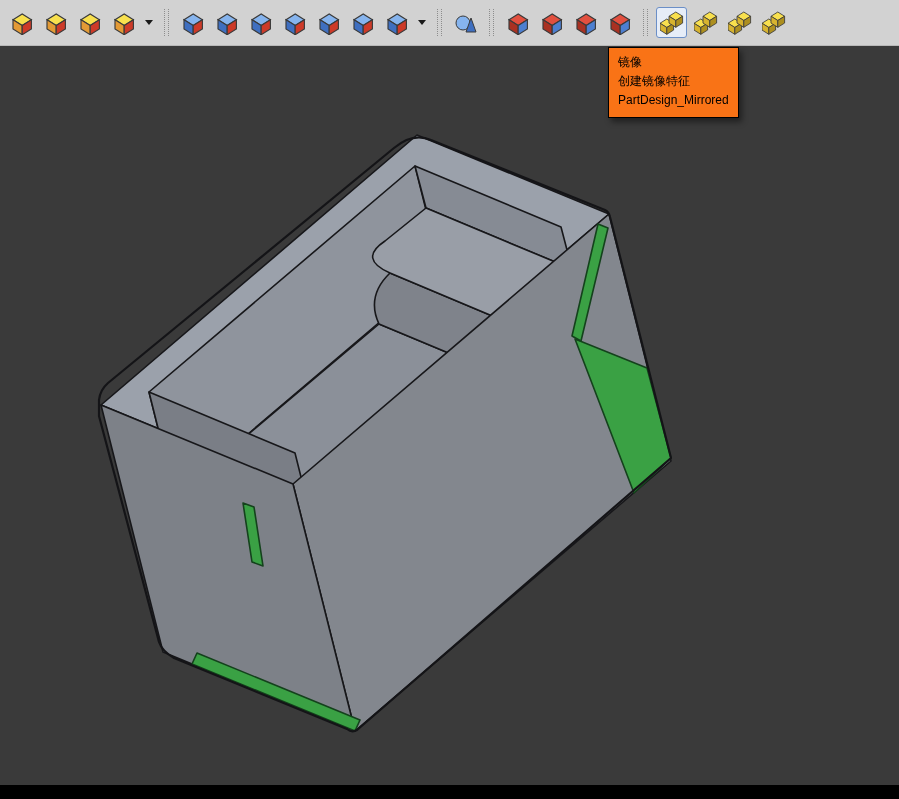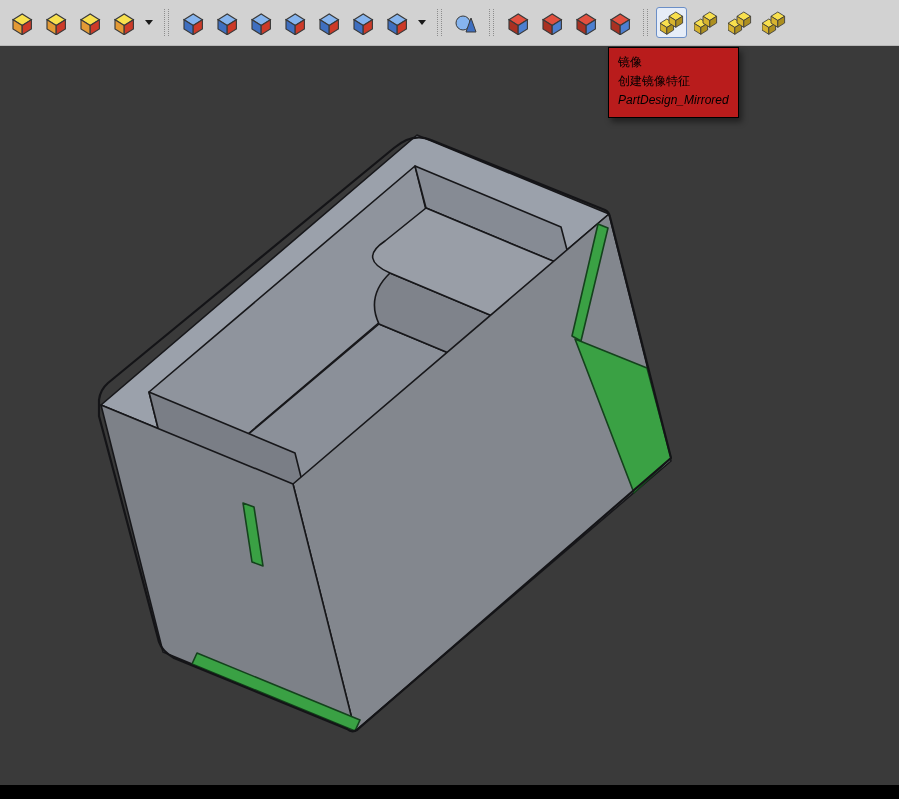--- a/index.html
+++ b/index.html
@@ -24,25 +24,25 @@
   .tbtn.hov{background:#e6edf8;border-color:#6b8fc7;}
   .dd{background:none;border:none;width:14px;height:31px;display:flex;align-items:center;justify-content:center;padding:0;}
   .ddarrow{display:inline-block;width:0;height:0;border-left:4px solid transparent;border-right:4px solid transparent;border-top:5px solid #1a1a1a;}
   .sep{
     width:3px;height:27px;margin:0 6px;
     border-left:1px dotted #8d8d8d;border-right:1px dotted #8d8d8d;
   }
   
   .tooltip{
     position:absolute;left:608px;top:47px;z-index:5;
-    background:#b91c1c;color:#000;border:1px solid #000;
+    background:#f97316;color:#000;border:1px solid #000;
     padding:5px 9px 6px 9px;font-size:12px;line-height:1.6;white-space:nowrap;
     box-shadow:3px 4px 6px rgba(0,0,0,0.45);
   }
-  .tooltip .cmd{font-style:italic;}
+  .tooltip .cmd{}
   
   .bottombar{position:absolute;left:0;right:0;bottom:0;height:14px;background:#000;z-index:2;}
 </style>
 </head>
 <body>
 
 <svg class="vp" viewBox="0 0 899 799" width="899" height="799">
   <rect x="0" y="0" width="899" height="799" fill="#3a3a3a"></rect>
 
   <g stroke="#17171a" stroke-width="1.6" stroke-linejoin="round">

